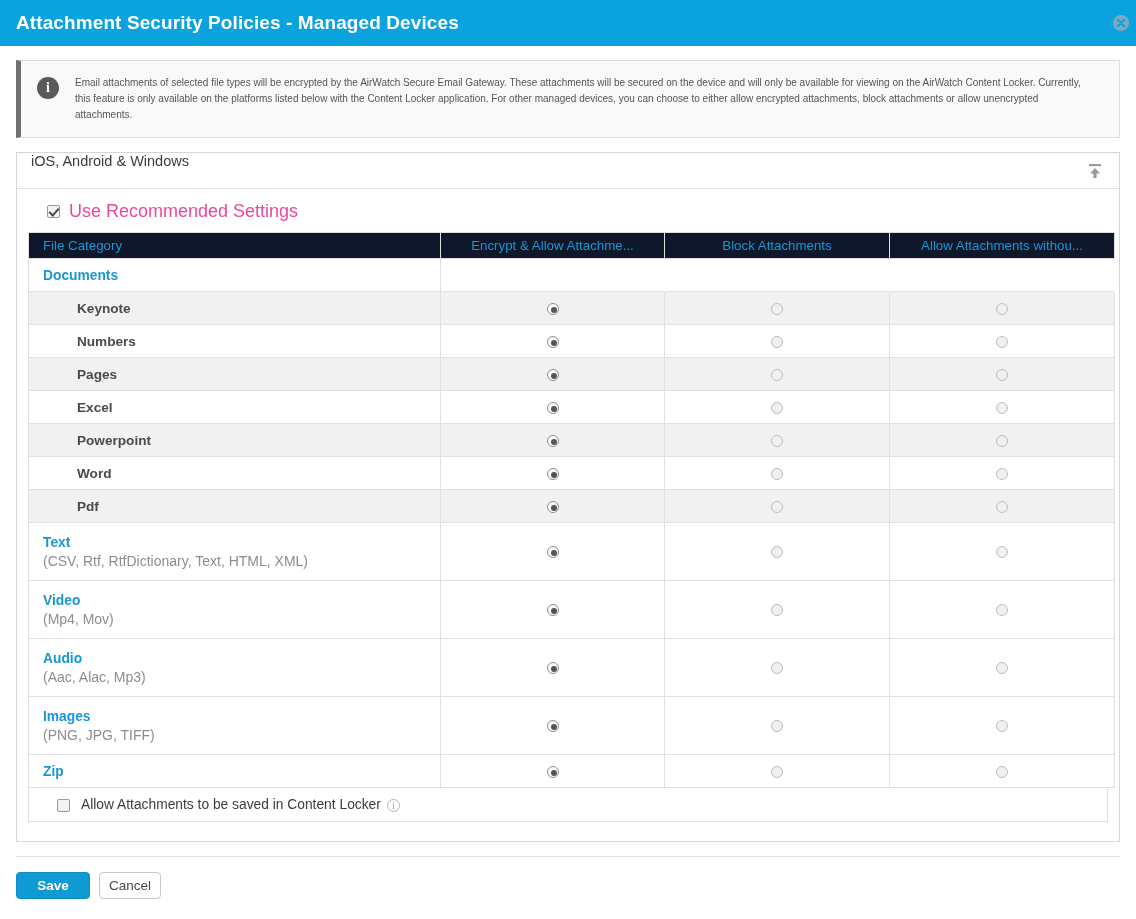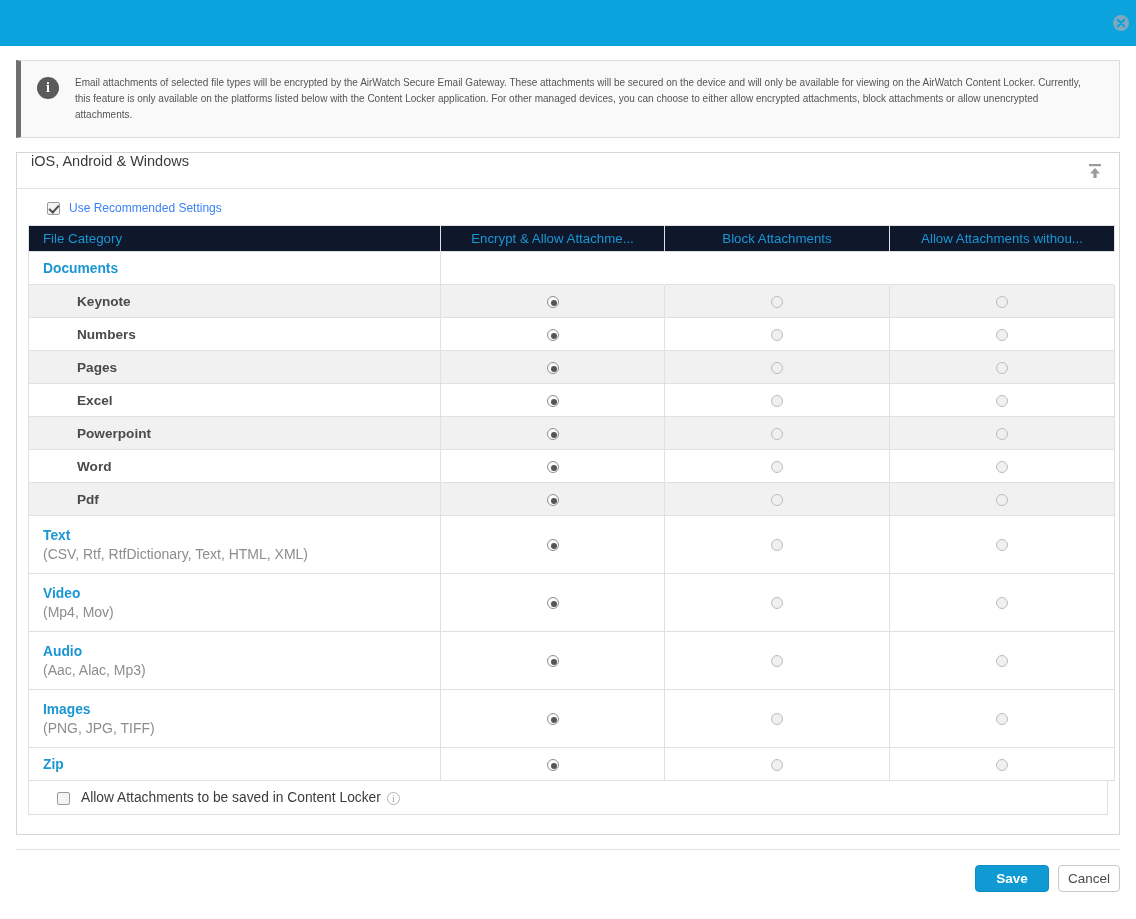--- a/index.html
+++ b/index.html
@@ -118,22 +118,22 @@
     content: "";
     position: absolute;
     left: 3px; top: 0px;
     width: 4px; height: 8px;
     border: solid #4a4a4a;
     border-width: 0 2px 2px 0;
     transform: rotate(42deg);
   }
   .rec-label {
     margin-left: 9px;
-    font-size: 12px;
-    color: #3b82f6;
+    font-size: 18px;
+    color: #ec4899;
   }
 
   
   table.policy {
     width: 100%;
     border-collapse: collapse;
     table-layout: fixed;
   }
   table.policy th, table.policy td {
     border: 1px solid #e0e0e0;
@@ -247,21 +247,21 @@
 
   .panel-bottom-space { height: 19px; }
 
   
   .footer-divider {
     margin-top: 14px;
     border-top: 1px solid #e2e2e2;
   }
   .footer {
     display: flex;
-    justify-content: flex-end;
+    justify-content: flex-start;
     align-items: center;
     gap: 9px;
     padding-top: 15px;
   }
   .btn {
     font-size: 13.5px;
     border-radius: 4px;
     padding: 5px 0;
     cursor: pointer;
     text-align: center;
@@ -277,20 +277,21 @@
     background: #ffffff;
     border: 1px solid #c8c8c8;
     color: #4a4a4a;
     width: 62px;
   }
 </style>
 </head>
 <body>
 
 <div class="titlebar">
+  <span class="titlebar-text">Attachment Security Policies - Managed Devices</span>
   <span class="close-btn">
     <svg width="18" height="18" viewBox="0 0 18 18">
       <circle cx="9" cy="9" r="8" fill="#7fa8be"></circle>
       <path d="M5.8 5.8 L12.2 12.2 M12.2 5.8 L5.8 12.2" stroke="#0aa3dd" stroke-width="2.2" stroke-linecap="round"></path>
     </svg>
   </span>
 </div>
 
 <div class="dialog-body">
 

